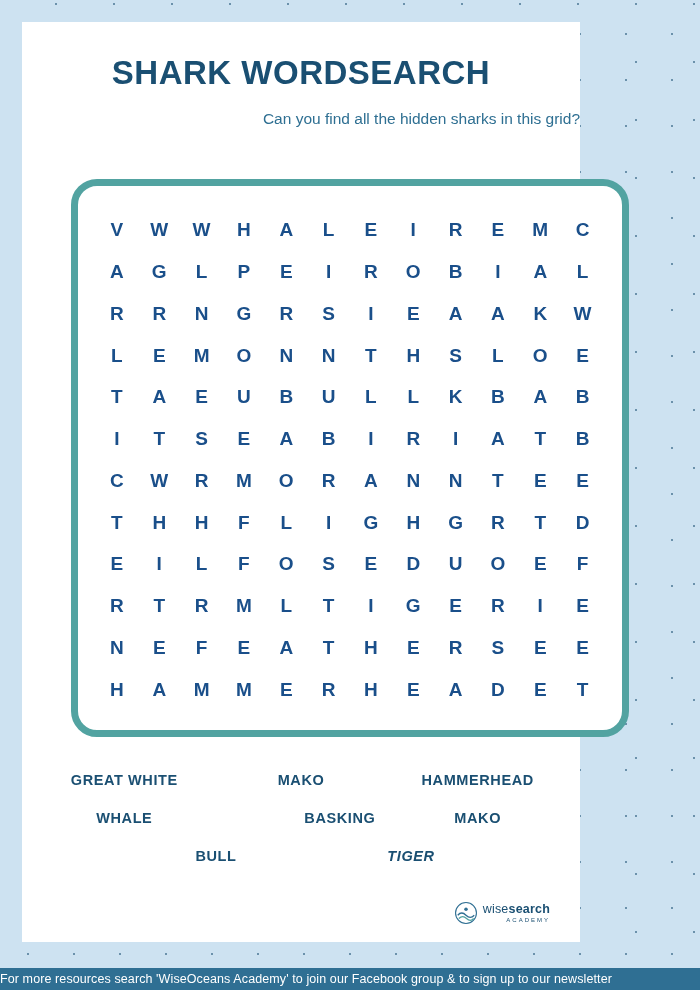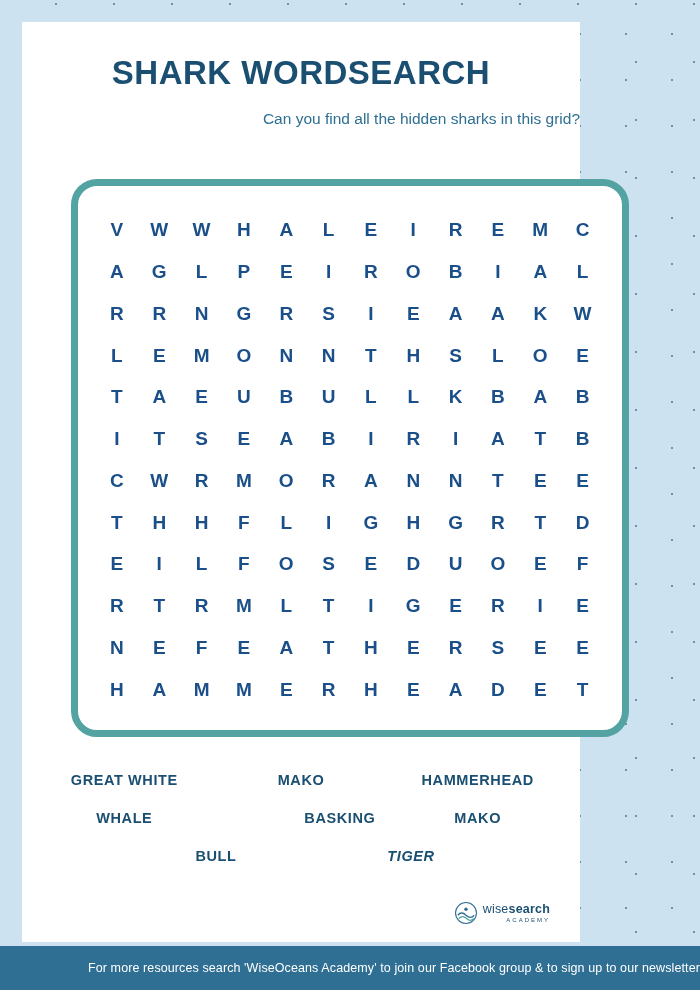--- a/index.html
+++ b/index.html
@@ -150,27 +150,27 @@
     letter-spacing: 2px;
     margin-top: 2px;
     text-align: right;
   }
 
   .footer {
     position: absolute;
     left: 0;
     right: 0;
     bottom: 0;
-    height: 44px;
+    height: 22px;
     background: #2f6f93;
     color: #ffffff;
     font-size: 12.5px;
     display: flex;
     align-items: center;
-    justify-content: flex-end;
+    justify-content: flex-start;
     letter-spacing: 0.1px;
   }
 </style>
 </head>
 <body>
 
 <div class="page-bg"></div>
 
 <div class="sheet">
 

